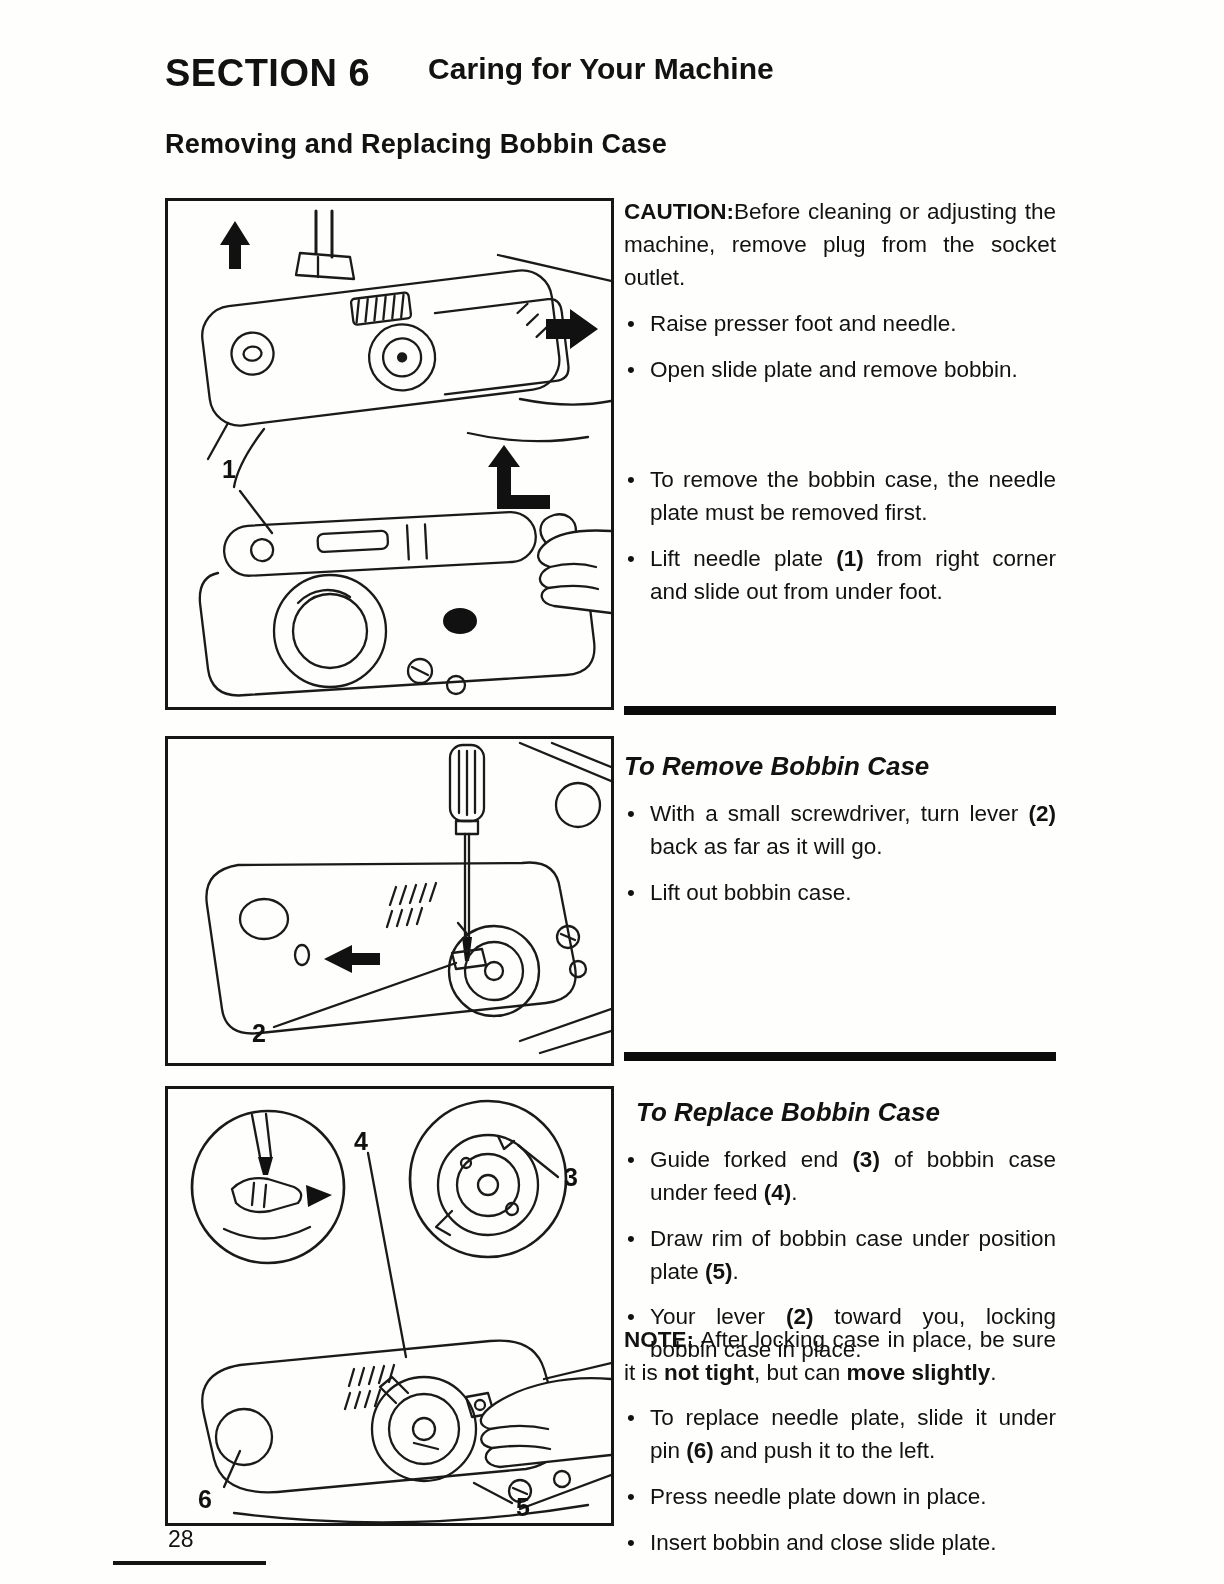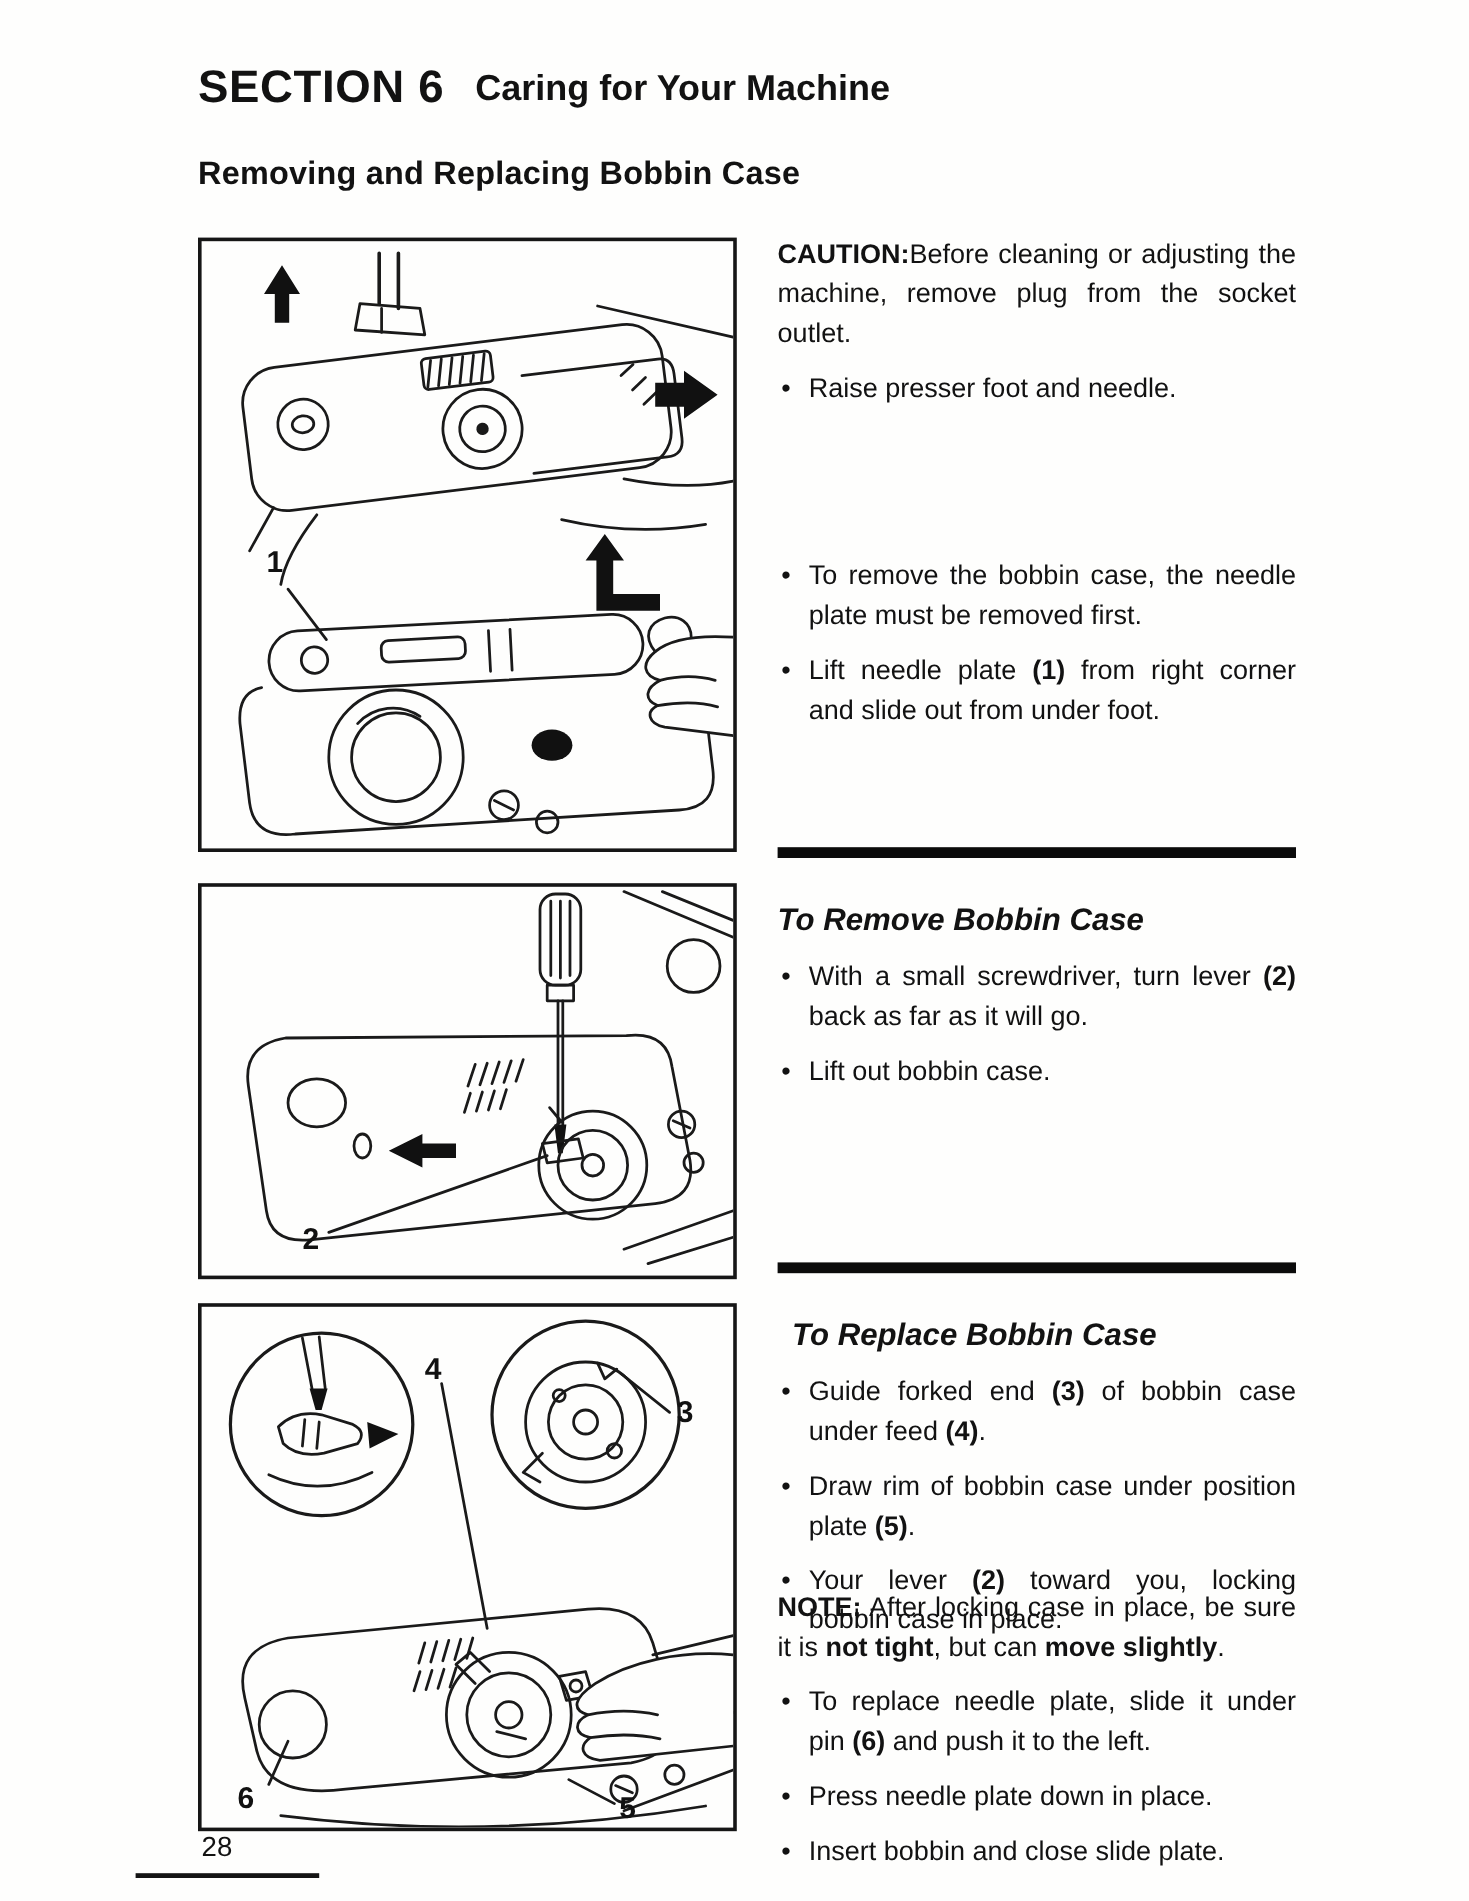--- a/index.html
+++ b/index.html
@@ -4,39 +4,39 @@
 <style>
   * { margin:0; padding:0; box-sizing:border-box; }
   html,body { background:#ffffff; }
   .page {
     position:relative; width:1224px; height:1584px; margin:0 auto;
     background:#fefefd; color:#121212; overflow:hidden;
     font-family:"Liberation Sans", sans-serif;
   }
   
   .header { position:absolute; left:165px; top:52px; width:910px; }
-  .title-row { display:flex; align-items:center; gap:26px; }
+  .title-row { display:flex; align-items:flex-start; gap:58px; }
   .section-label { font-size:38px; font-weight:bold; letter-spacing:.5px; }
   .section-title { font-size:30px; font-weight:bold; }
   .subtitle { margin-top:34px; font-size:27px; font-weight:bold; letter-spacing:.2px; }
   
   .figbox {
     position:absolute; left:165px; width:449px;
     border:3px solid #161616; background:#fefefd;
   }
   .fig1 { top:198px; height:512px; }
   .fig2 { top:736px; height:330px; }
   .fig3 { top:1086px; height:440px; }
   .figbox svg { display:block; width:100%; height:100%; }
   .callout {
     position:absolute; font-size:25px; font-weight:bold; color:#111;
     line-height:1;
   }
   
-  .rcol { position:absolute; left:648px; top:196px; width:432px; height:1380px;
+  .rcol { position:absolute; left:624px; top:196px; width:432px; height:1380px;
           font-size:22.5px; line-height:1.46; }
   .rblock { position:absolute; left:0; right:0; }
   .jtext { text-align:justify; }
   .blist { list-style:none; }
   .blist li { position:relative; padding-left:26px; margin-bottom:13px; text-align:justify; }
   .blist li::before { content:"\2022"; position:absolute; left:3px; top:0; }
   .rule { position:absolute; left:0; width:432px; height:9px; background:#0b0b0b; }
   .subhead { font-size:26px; font-weight:bold; font-style:italic; }
   b { font-weight:bold; }
   
@@ -205,20 +205,21 @@
     <span class="callout" style="left:30px; top:398px;">6</span>
     <span class="callout" style="left:348px; top:406px;">5</span>
   </figure>
 
   <div class="rcol">
 
     <p class="rblock jtext" style="top:0;"><b>CAUTION:</b><span>Before cleaning or adjusting the machine, remove plug from the socket outlet.</span></p>
 
     <ul class="blist rblock" style="top:112px;">
       <li><span>Raise presser foot and needle.</span></li>
+      <li><span>Open slide plate and remove bobbin.</span></li>
     </ul>
 
     <ul class="blist rblock" style="top:268px;">
       <li><span>To remove the bobbin case, the needle plate must be removed first.</span></li>
       <li><span>Lift needle plate </span><b>(1)</b><span> from right corner and slide out from under foot.</span></li>
     </ul>
 
     <div class="rule" style="top:510px;"></div>
 
     <h3 class="subhead rblock" style="top:552px;">To Remove Bobbin Case</h3>

